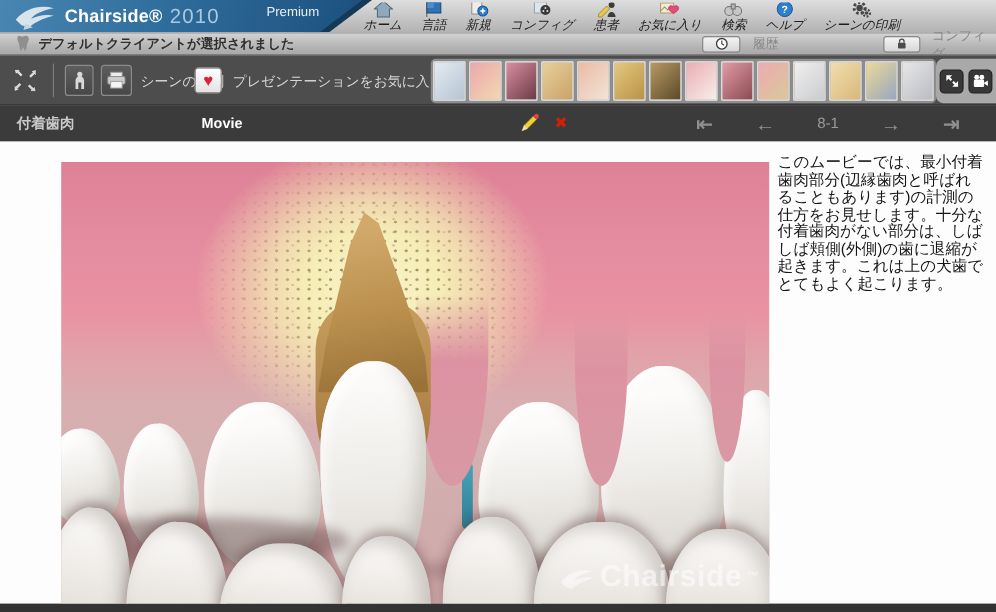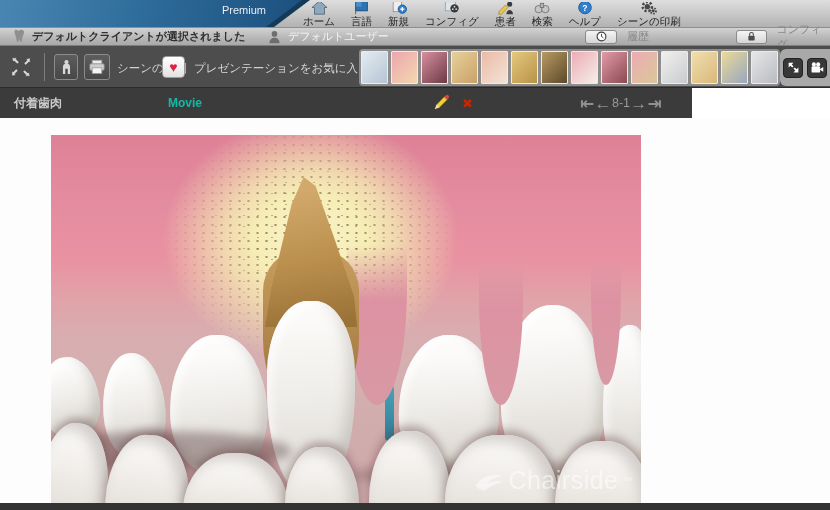--- a/index.html
+++ b/index.html
@@ -15,21 +15,21 @@
   .hdr-blue-edge{position:absolute;left:0;top:0;width:310px;height:27px;
        background:#153a58;clip-path:polygon(288px 0,310px 0,274px 27px,252px 27px);}
   .logo{position:absolute;left:10px;top:0;height:27px;display:flex;align-items:center;gap:6px;}
   .brand{color:#fff;font-size:15px;font-weight:bold;letter-spacing:.2px;}
   .year{color:#a9c9de;font-size:17px;font-weight:300;letter-spacing:1px;}
   .edition{position:absolute;left:222px;top:4px;color:#e8eef4;font-size:11px;}
   .hdr-tools{position:absolute;left:295px;top:0;right:4px;height:27px;display:flex;align-items:flex-end;gap:0;}
   .hdr-item{display:flex;flex-direction:column;align-items:center;justify-content:flex-end;
        height:27px;padding:0 8px;cursor:pointer;}
   .hdr-item .ic{height:13px;overflow:hidden;display:flex;align-items:flex-end;}
-  .hdr-item .lb{font-size:10.5px;color:#1d1d1d;line-height:12px;white-space:nowrap;}
+  .hdr-item .lb{font-size:10.5px;color:#1d1d1d;line-height:12px;white-space:nowrap;font-style:italic;}
 
   
   .bar2{position:absolute;left:0;top:27px;width:830px;height:19px;
         background:linear-gradient(180deg,#d2d2d2,#b6b6b6 60%,#a9a9a9);
         border-top:1px solid #8f8f8f;border-bottom:1px solid #7e7e7e;
         display:flex;align-items:center;font-size:11px;}
   .bar2 .client{position:absolute;left:12px;display:flex;align-items:flex-start;gap:7px;color:#2f2f2f;font-weight:bold;}
   .bar2 .user{position:absolute;left:268px;display:flex;align-items:center;gap:7px;color:#f4f4f4;}
   .bar2 .hist{position:absolute;left:585px;display:flex;align-items:center;gap:10px;color:#878787;}
   .bar2 .login{position:absolute;left:736px;display:flex;align-items:center;gap:10px;color:#878787;}
@@ -47,25 +47,25 @@
   .heart-btn span{color:#e02040;font-size:14px;line-height:14px;}
   .thumbs{position:absolute;left:359px;top:3px;height:37px;padding:2px;border-radius:4px;
         background:#8d8d8d;display:flex;gap:3px;align-items:center;}
   .thumb{width:27px;height:33px;border:1px solid #ececec;border-radius:1px;cursor:pointer;}
   .right-panel{position:absolute;right:0;top:3px;width:50px;height:37px;background:#a9a9a9;
         border-radius:6px 0 0 6px;display:flex;align-items:center;justify-content:center;gap:4px;}
   .dk-btn{width:20px;height:20px;background:#383838;border:1px solid #222;border-radius:4px;
         display:flex;align-items:center;justify-content:center;cursor:pointer;}
 
   
-  .bar4{position:absolute;left:0;top:88px;width:692px;height:30px;background:#3b3b3b;
+  .bar4{position:absolute;left:0;top:88px;width:830px;height:30px;background:#3b3b3b;
         display:flex;align-items:center;font-size:12px;}
   .bar4 .cat{position:absolute;left:14px;color:#cbcbcb;font-weight:bold;}
   .bar4 .ttl{position:absolute;left:70px;color:#cbcbcb;font-weight:bold;}
-  .bar4 .typ{position:absolute;left:168px;color:#14b8a6;font-weight:bold;}
+  .bar4 .typ{position:absolute;left:168px;color:#ffffff;font-weight:bold;}
   .bar4 .edit{position:absolute;left:433px;top:6px;cursor:pointer;}
   .bar4 .del{position:absolute;left:462px;color:#cf2200;font-size:13px;font-weight:bold;cursor:pointer;}
   .nav{position:absolute;left:580px;right:30px;display:flex;align-items:center;justify-content:space-between;}
   .nav .arr{color:#909090;font-size:17px;font-weight:bold;cursor:pointer;line-height:17px;}
   .nav .pg{color:#9a9a9a;font-size:12.5px;}
 
   
   .content{position:absolute;left:0;top:118px;width:830px;height:385px;background:#fdfdfd;}
   .desc{position:absolute;left:648px;top:10px;width:174px;font-size:13px;line-height:14.5px;
         color:#151515;word-break:break-all;}
@@ -98,21 +98,21 @@
         clip-path:polygon(42% 0,55% 6%,76% 42%,97% 80%,100% 100%,0 100%,7% 74%,29% 18%);
         filter:drop-shadow(0 0 2px rgba(120,90,40,.5));}
   .crown{position:absolute;left:216px;top:166px;width:88px;height:192px;z-index:4;
         background:linear-gradient(178deg,#fbfaf8 10%,#efedea 50%,#ddd9d3 95%);
         border-radius:46% 46% 42% 42% / 38% 38% 55% 55%;
         box-shadow:inset -7px -9px 14px rgba(120,110,100,.25),inset 5px 7px 9px rgba(255,255,255,.85);}
   .probe{position:absolute;left:334px;top:250px;width:9px;height:56px;z-index:2;border-radius:4px;
         background:linear-gradient(180deg,#4aa3b8,#2f7d95);}
   .rowshadow{position:absolute;z-index:4;border-radius:50%;filter:blur(5px);}
   .watermark{position:absolute;right:8px;bottom:8px;z-index:6;display:flex;align-items:center;gap:4px;
-        color:rgba(255,255,255,.55);font-size:25px;font-weight:400;letter-spacing:.5px;justify-content:center;}
+        color:rgba(255,255,255,.55);font-size:25px;font-weight:700;letter-spacing:.5px;justify-content:center;}
   .watermark sup{font-size:10px;}
   .bottom-strip{position:absolute;left:0;top:503px;width:830px;height:7px;background:#333;}
   svg{display:block;}
 </style>
 </head>
 <body>
 
 <div class="app">
 
   <div class="hdr">
@@ -163,20 +163,30 @@
               <path d="M2 14 10 6l3 3-8 8H2z" fill="#e9c94b" stroke="#9c7f22" stroke-width=".8"></path>
               <circle cx="15" cy="5" r="3" fill="#3c3c3c"></circle>
               <path d="M11 17c0-3 2-5 4-5s4 2 4 5z" fill="#3c3c3c"></path>
             </svg>
         </span>
           <span class="lb">患者</span>
       </div>
       <div class="hdr-item">
         <span class="ic">
           <svg width="18" height="15" viewBox="0 0 20 18">
+              <rect x="1" y="3" width="13" height="10" fill="#f2e9d6" stroke="#b09767"></rect>
+              <path d="M1 11l4-4 3 3 3-4 3 4" stroke="#7e9a5a" fill="none"></path>
+              <path d="M14 7c1.6-2.4 5.5-1.4 5 1.6-.3 2-2.8 3.6-5 5-2.2-1.4-4.7-3-5-5-.5-3 3.4-4 5-1.6z" fill="#e64a78" stroke="#a82a50" stroke-width=".6"></path>
+            </svg>
+        </span>
+          <span class="lb">お気に入り</span>
+      </div>
+      <div class="hdr-item">
+        <span class="ic">
+          <svg width="18" height="15" viewBox="0 0 20 18">
               <circle cx="6" cy="11" r="4.4" fill="#c6c6c6" stroke="#6f6f6f"></circle>
               <circle cx="14" cy="11" r="4.4" fill="#c6c6c6" stroke="#6f6f6f"></circle>
               <rect x="8" y="4" width="4" height="5" fill="#b5b5b5" stroke="#6f6f6f"></rect>
             </svg>
         </span>
           <span class="lb">検索</span>
       </div>
       <div class="hdr-item">
         <span class="ic">
           <svg width="16" height="15" viewBox="0 0 20 19">
@@ -193,37 +203,38 @@
               <circle cx="8" cy="8" r="3.2" fill="#474747"></circle>
               <circle cx="15" cy="13" r="3.4" fill="none" stroke="#474747" stroke-width="2.2" stroke-dasharray="1.8 1.6"></circle>
               <circle cx="15" cy="13" r="1.8" fill="#474747"></circle>
             </svg>
         </span>
           <span class="lb">シーンの印刷</span>
       </div>
     </div>
     <div class="hdr-blue-edge"></div>
     <div class="hdr-blue">
+      <div class="logo">
+        <svg width="38" height="24" viewBox="0 0 48 30">
+          <path d="M4 18 C14 6 30 2 44 6 C32 8 24 12 20 17 C28 13 38 12 44 14 C32 17 24 21 18 26 L10 24 Z" fill="#e8eef3" opacity=".9"></path>
+          <path d="M14 22 l8 4 -10 3 z" fill="#c6d4de"></path>
+        </svg>
+        <span class="brand">Chairside®</span>
+        <span class="year">2010</span>
+      </div>
       <span class="edition">Premium</span>
     </div>
   </div>
 
   <div class="bar2">
     <div class="client">
       <svg width="13" height="14" viewBox="0 0 16 18">
         <path d="M4 1c2 0 2.5 1 4 1s2-1 4-1c2.6 0 3.8 2.6 2.7 5.4-.8 2.1-1.5 3-1.8 5.6-.2 2-.8 5-1.9 5-1.3 0-.9-3.4-2-3.4s-.7 3.4-2 3.4c-1.1 0-1.7-3-1.9-5C4.8 9.4 4.1 8.5 3.3 6.4 2.2 3.6 3.4 1 4 1z" fill="#8f8f8f"></path>
       </svg>
       <span>デフォルトクライアントが選択されました</span>
-    </div>
-    <div class="user">
-      <svg width="13" height="14" viewBox="0 0 16 18">
-        <circle cx="8" cy="5" r="3.6" fill="#6e6e6e"></circle>
-          <path d="M1.5 17c0-4.5 3-7 6.5-7s6.5 2.5 6.5 7z" fill="#6e6e6e"></path>
-      </svg>
-      <span>デフォルトユーザー</span>
     </div>
     <div class="hist">
       <span class="pillbtn">
         <svg width="11" height="11" viewBox="0 0 14 14">
           <circle cx="7" cy="7" r="5.6" fill="#fff" stroke="#3c3c3c" stroke-width="1.4"></circle>
             <path d="M7 3.6V7l2.4 1.6" stroke="#3c3c3c" stroke-width="1.2" fill="none"></path>
         </svg>
       </span>
       <span>履歴</span>
     </div>
@@ -359,16 +370,17 @@
       <div class="tooth lower" style="left:504px;top:306px;width:96px;height:102px;"></div>
 
       <div class="watermark">
         <svg width="30" height="22" viewBox="0 0 40 28">
           <path d="M2 20 C10 8 24 4 38 7 C28 9 20 13 16 18 C24 14 32 13 38 15 C28 18 20 22 14 27 L6 24 Z" fill="rgba(255,255,255,.5)"></path>
         </svg>
         <span>Chairside</span>
           <sup>™</sup>
       </div>
     </div>
+    <div class="desc">このムービーでは、最小付着歯肉部分(辺縁歯肉と呼ばれることもあります)の計測の仕方をお見せします。十分な付着歯肉がない部分は、しばしば頬側(外側)の歯に退縮が起きます。これは上の犬歯でとてもよく起こります。</div>
   </div>
 
   <div class="bottom-strip"></div>
 </div>
 
 </body></html>

